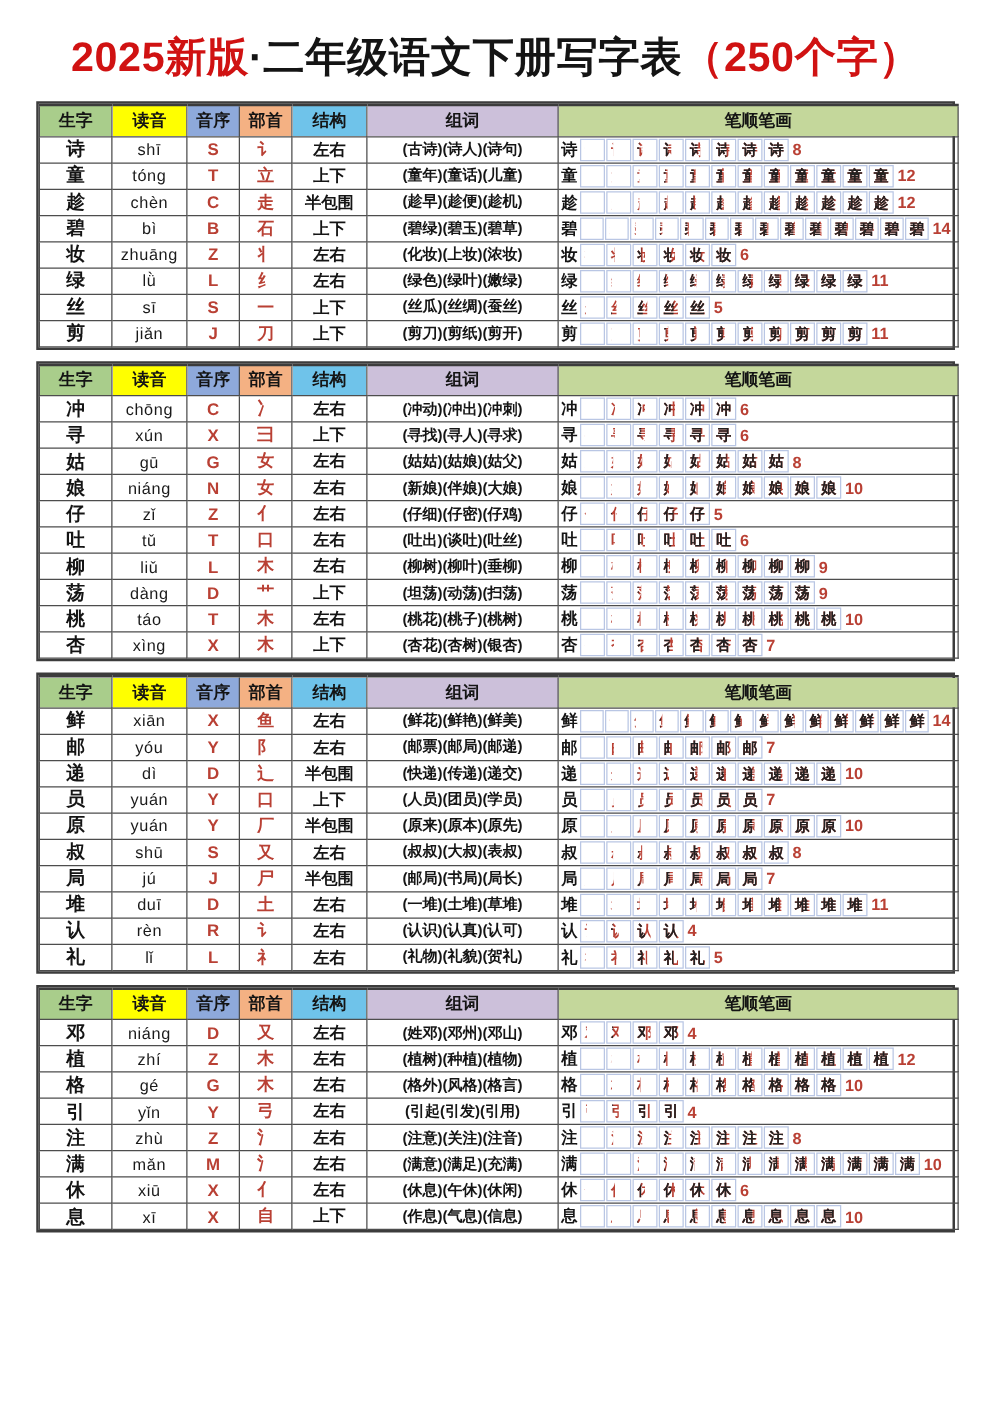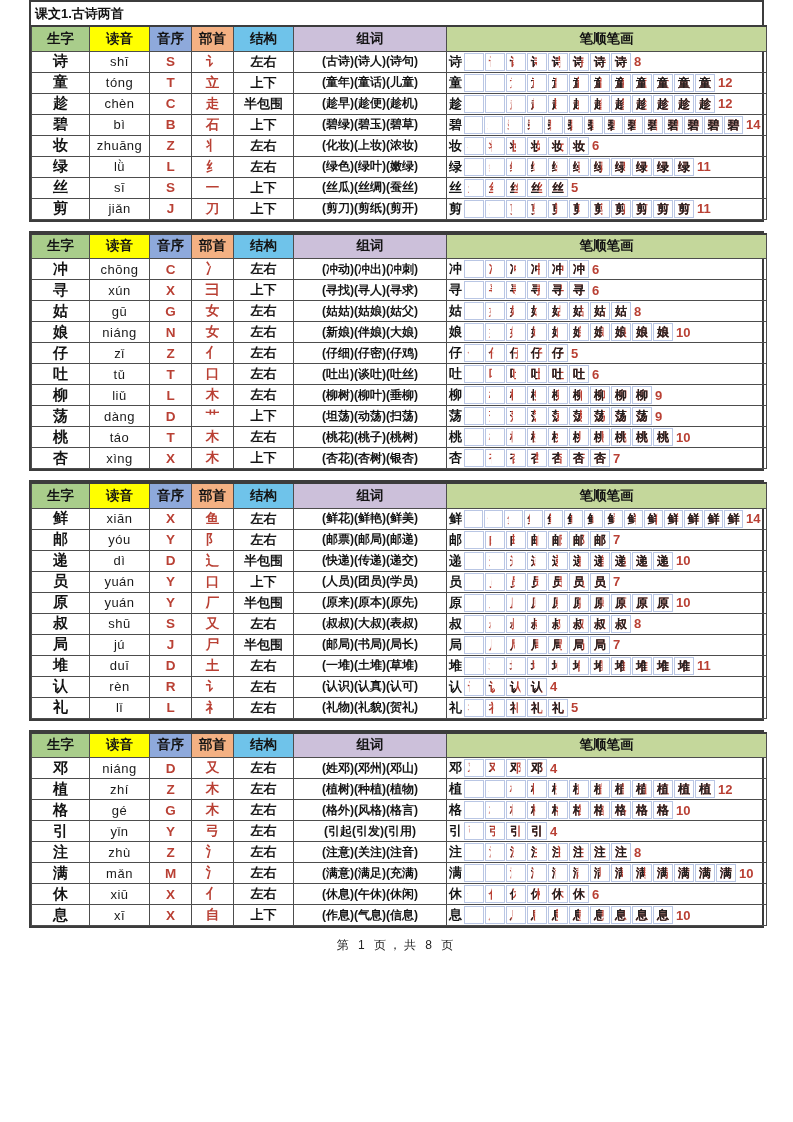--- a/index.html
+++ b/index.html
@@ -39,24 +39,24 @@
           font-size:12px;line-height:16px;text-align:center;font-weight:600}
   .sbox .nl{color:var(--cell-red)}
   .sbox .ol{color:#222}
   .scount{color:var(--cell-red);font-weight:700;font-size:13px;margin-left:2px}
   .footer{text-align:center;font-size:12px;color:#222;margin-top:2px;letter-spacing:3px}
 </style>
 </head>
 <body>
 
 <div class="page">
+  <h1 class="title"><span class="red">2025新版</span><span>·二年级语文下册写字表</span><span class="red">（250个字）</span></h1>
 
   <div id="sections">
       <div class="section">
-        <div class="section-title">课文1.古诗两首</div>
         <table>
           <colgroup>
             <col class="colA">
             <col class="colB">
             <col class="colC">
             <col class="colD">
             <col class="colE">
             <col class="colF">
             <col class="colG">
           </colgroup>
@@ -1872,14 +1872,13 @@
                   </span>
                   <span class="scount">10</span>
                 </div>
               </td>
             </tr>
           </tbody>
         </table>
       </div>
     </div>
 
-  <div class="footer">第 1 页，共 8 页</div>
 </div>
 
 </body></html>

